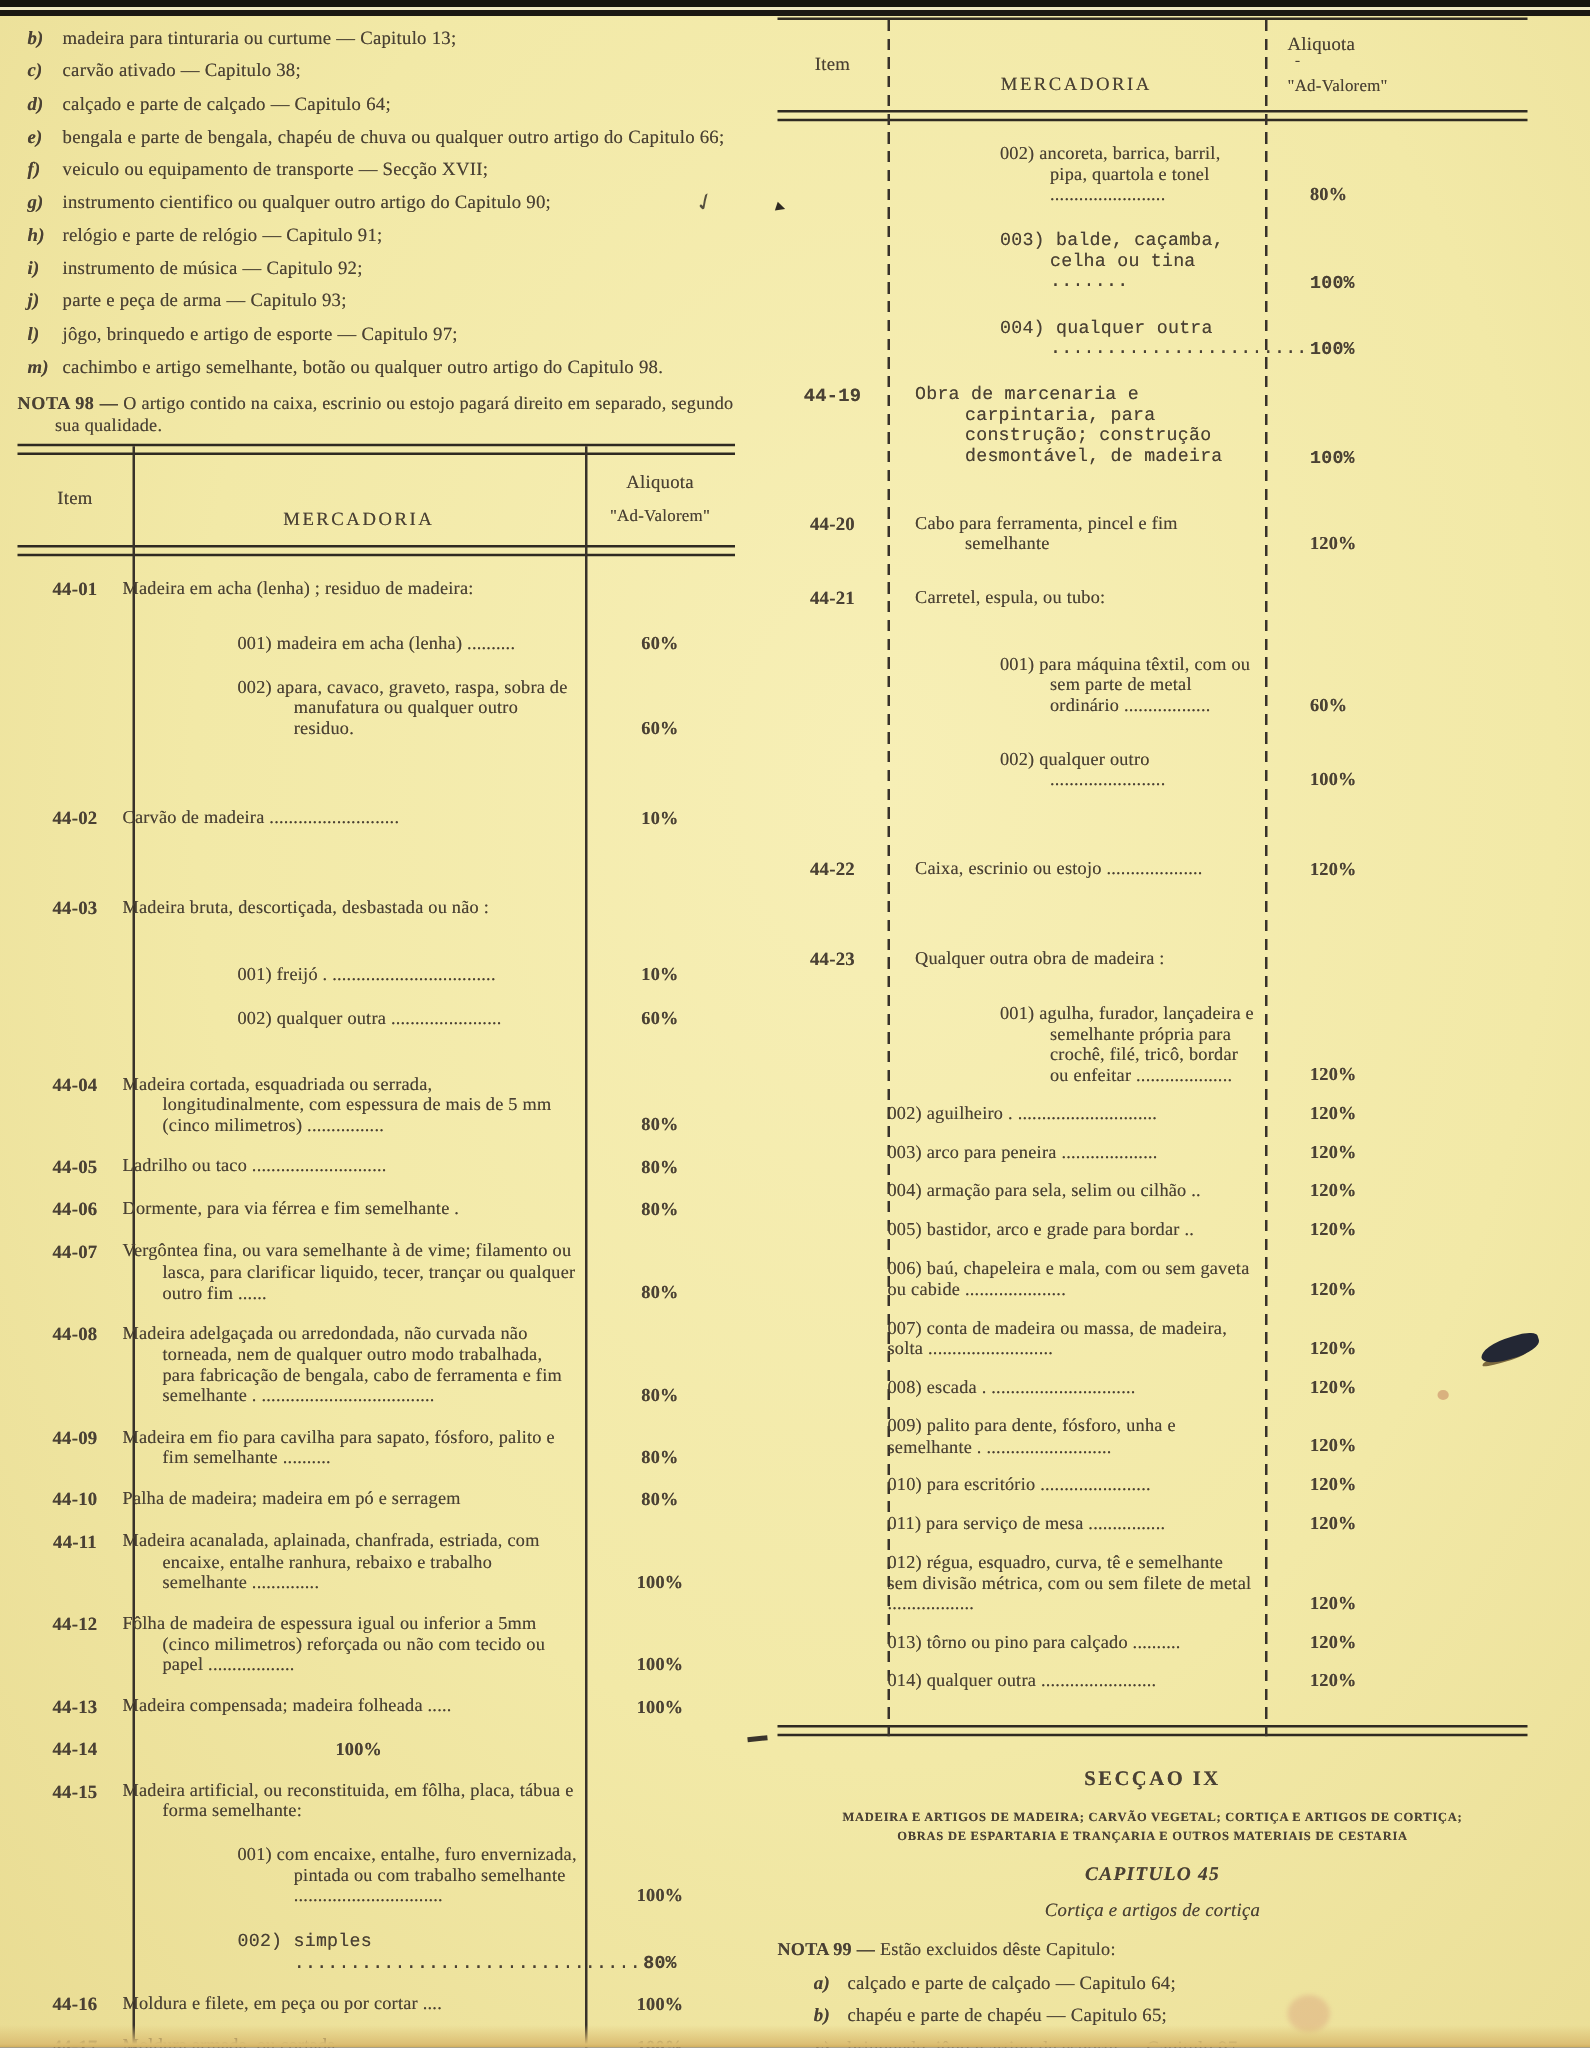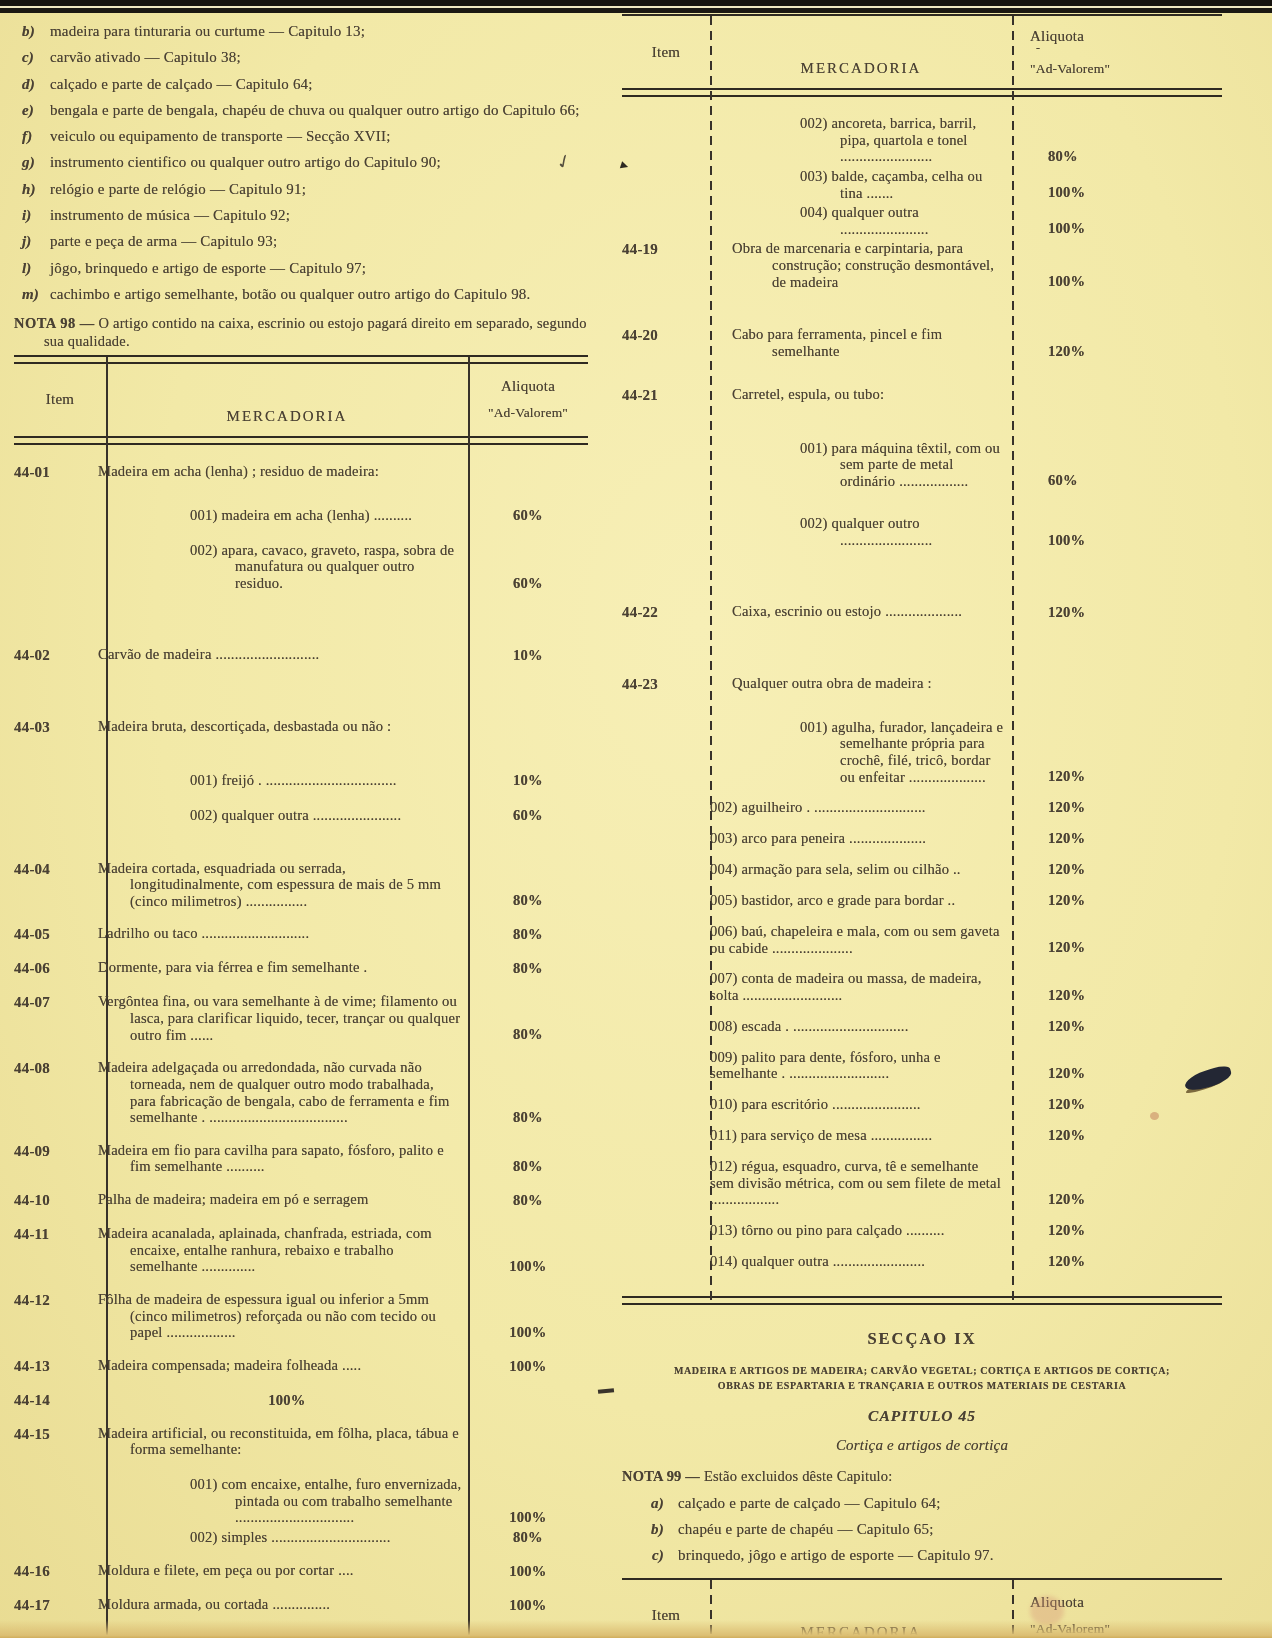--- a/index.html
+++ b/index.html
@@ -30,21 +30,21 @@
   .tbl{position:relative;margin-top:4px;}
   .tbl .v{position:absolute;top:2px;bottom:0;width:2px;background:#38322a;}
   .tbl.dashed .v{background:repeating-linear-gradient(to bottom,#38322a 0 9px,rgba(0,0,0,0) 9px 15px);}
   .thead{display:grid;align-items:center;min-height:72px;}
   .th{text-align:center;font-size:15px;}
   .th.merc{letter-spacing:2px;margin-top:33px;}
   .th .q{font-size:13.5px;display:block;margin-top:10px;}
   .th .dash{display:block;font-size:12px;line-height:6px;text-align:left;padding-left:6px;}
   .tbody{position:relative;}
   .row{display:grid;}
-  .code{font-weight:bold;font-size:15px;padding-top:1px;}
+  .code{text-align:center;font-weight:bold;font-size:15px;padding-top:1px;}
   .desc{font-size:14.6px;line-height:1.14;padding-right:6px;}
   .rate{display:flex;align-items:flex-end;font-size:14.6px;font-weight:bold;}
   
   .tl .thead,.tl .row{grid-template-columns:92px 362px 120px;}
   .tl .v1{left:92px;}
   .tl .v2{left:454px;}
   .tl .desc.main{padding-left:24px;text-indent:-32px;}
   .tl .desc.sub{padding-left:129px;text-indent:-45px;}
   .tl .rate{justify-content:center;}
   
@@ -52,21 +52,21 @@
   .tr1 .v1,.tr2 .v1{left:88px;}
   .tr1 .v2,.tr2 .v2{left:390px;}
   .tr1 .desc.main,.tr2 .desc.main{padding-left:62px;text-indent:-40px;}
   .tr1 .desc.sub,.tr2 .desc.sub{padding-left:130px;text-indent:-40px;}
   .tr1 .rate,.tr2 .rate{justify-content:flex-start;padding-left:36px;}
   .tr1 .th.aliq,.tr2 .th.aliq{text-align:left;padding-left:18px;}
   
   .row{margin-top:16px;}
   .row.sub{margin-top:18px;}
   .row.subt{margin-top:14px;}
-  .row.tight{margin-top:3px;}
+  .row.tight{margin-top:20px;font-family:Liberation Mono, monospace;}
   .row.gap2{margin-top:26px;}
   .row.gap{margin-top:36px;}
   .row.gapL{margin-top:54px;}
   .row.first{margin-top:18px;}
   .tbody{padding-bottom:26px;}
   
   .sect{text-align:center;}
   .sect .stitle{margin-top:24px;font-size:16.5px;font-weight:bold;letter-spacing:2px;}
   .sect .ssub{margin-top:14px;font-size:10px;font-weight:bold;letter-spacing:.6px;line-height:1.5;}
   .sect .chap{margin-top:14px;font-size:15.5px;font-weight:bold;font-style:italic;letter-spacing:1px;}

